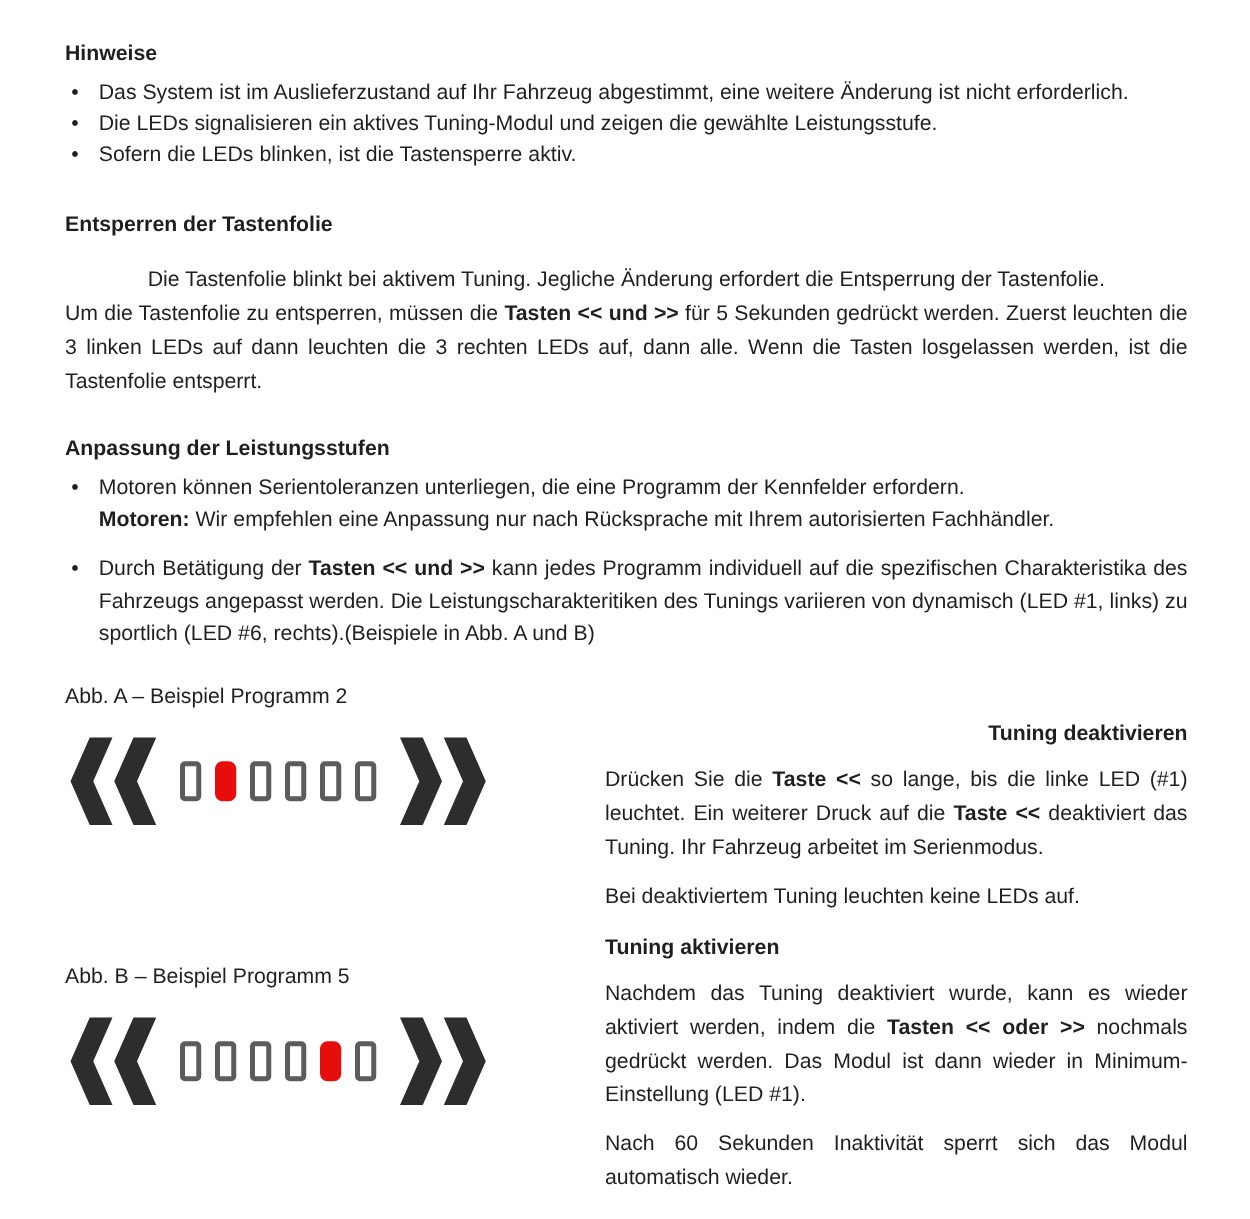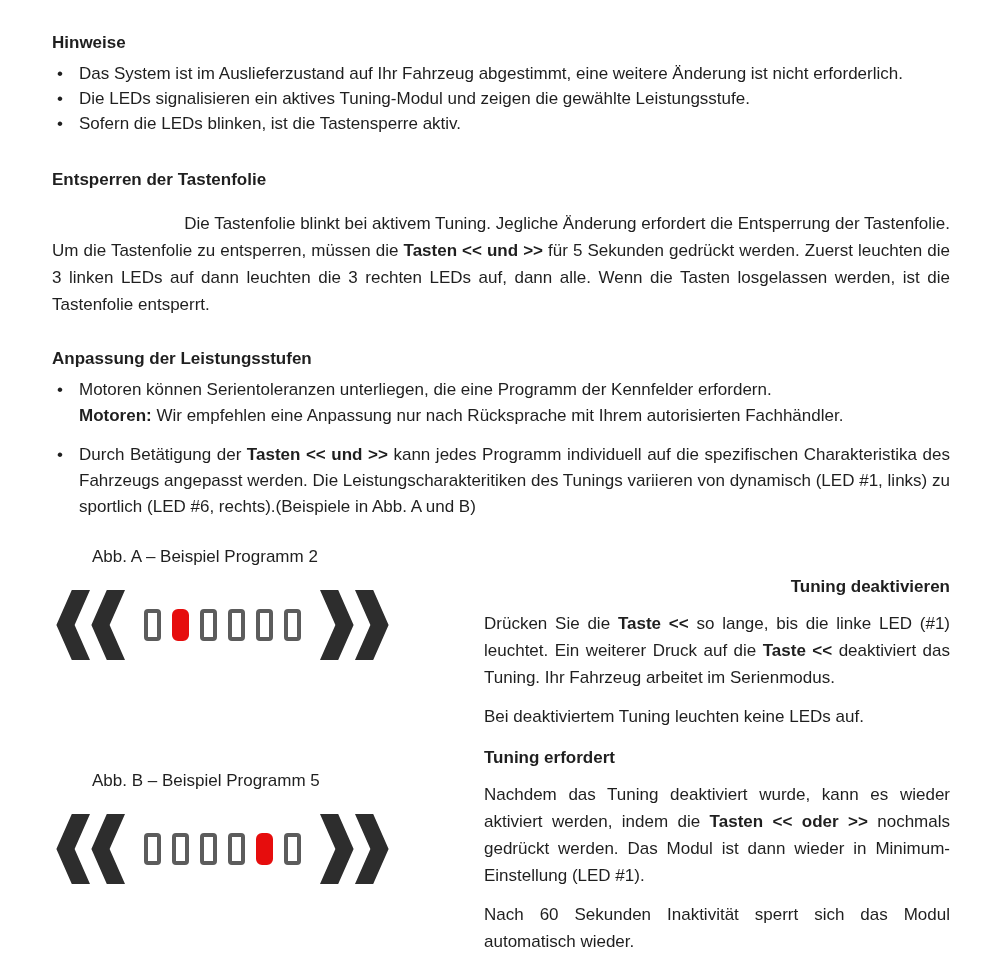--- a/index.html
+++ b/index.html
@@ -33,28 +33,28 @@
     content:"\2022";position:absolute;left:5px;top:0;
   }
   .s3 ul.bullets li{line-height:26px;}
   .s3 ul.bullets li + li{margin-top:13px;}
 
   .sect{margin-top:12px;}
   .sect-2{margin-top:33px;}
   .sect-3{margin-top:30px;}
 
   .para{line-height:27px;text-align:justify;margin-top:19px;}
-  .para .line1{text-align:right;}
+  .para .line1{text-align:center;}
 
   
   .columns{display:flex;margin-top:20px;}
   .col-left{width:432px;flex:0 0 432px;}
   .col-right{flex:1;padding-top:36px;}
 
-  .fig-label{margin-top:6px;line-height:22px;margin-left:40px;}
+  .fig-label{margin-top:6px;line-height:22px;}
   .fig-label.b{margin-top:104px;}
   .figure{display:flex;align-items:center;margin-top:16px;padding-left:3px;}
   .chevron-icon{display:block;flex:0 0 auto;}
   .chevron-icon polygon{fill:var(--chevron);}
   .led-row{display:flex;gap:11px;margin:0 19px;align-items:center;}
   .led{
     width:17px;height:32px;border:4px solid var(--led-border);
     border-radius:4px;background:#fff;
   }
   .led-active{
@@ -142,19 +142,19 @@
           <polygon points="50,0 76,0 98,50 76,100 50,100 72,50"></polygon>
         </svg>
       </div>
     </div>
 
     <div class="col-right">
       <h4>Tuning deaktivieren</h4>
       <p>Drücken Sie die <b>Taste &lt;&lt;</b> so lange, bis die linke LED (#1) leuchtet. Ein weiterer Druck auf die <b>Taste &lt;&lt;</b> deaktiviert das Tuning. Ihr Fahrzeug arbeitet im Serienmodus.</p>
       <p>Bei deaktiviertem Tuning leuchten keine LEDs auf.</p>
 
-      <h4>Tuning erfordert</h4>
+      <h4>Tuning aktivieren</h4>
       <p>Nachdem das Tuning deaktiviert wurde, kann es wieder aktiviert werden, indem die <b>Tasten &lt;&lt; oder &gt;&gt;</b> nochmals gedrückt werden. Das Modul ist dann wieder in Minimum-Einstellung (LED #1).</p>
       <p>Nach 60 Sekunden Inaktivität sperrt sich das Modul automatisch wieder.</p>
     </div>
 
   </div>
 </div>
 
 </body></html>

